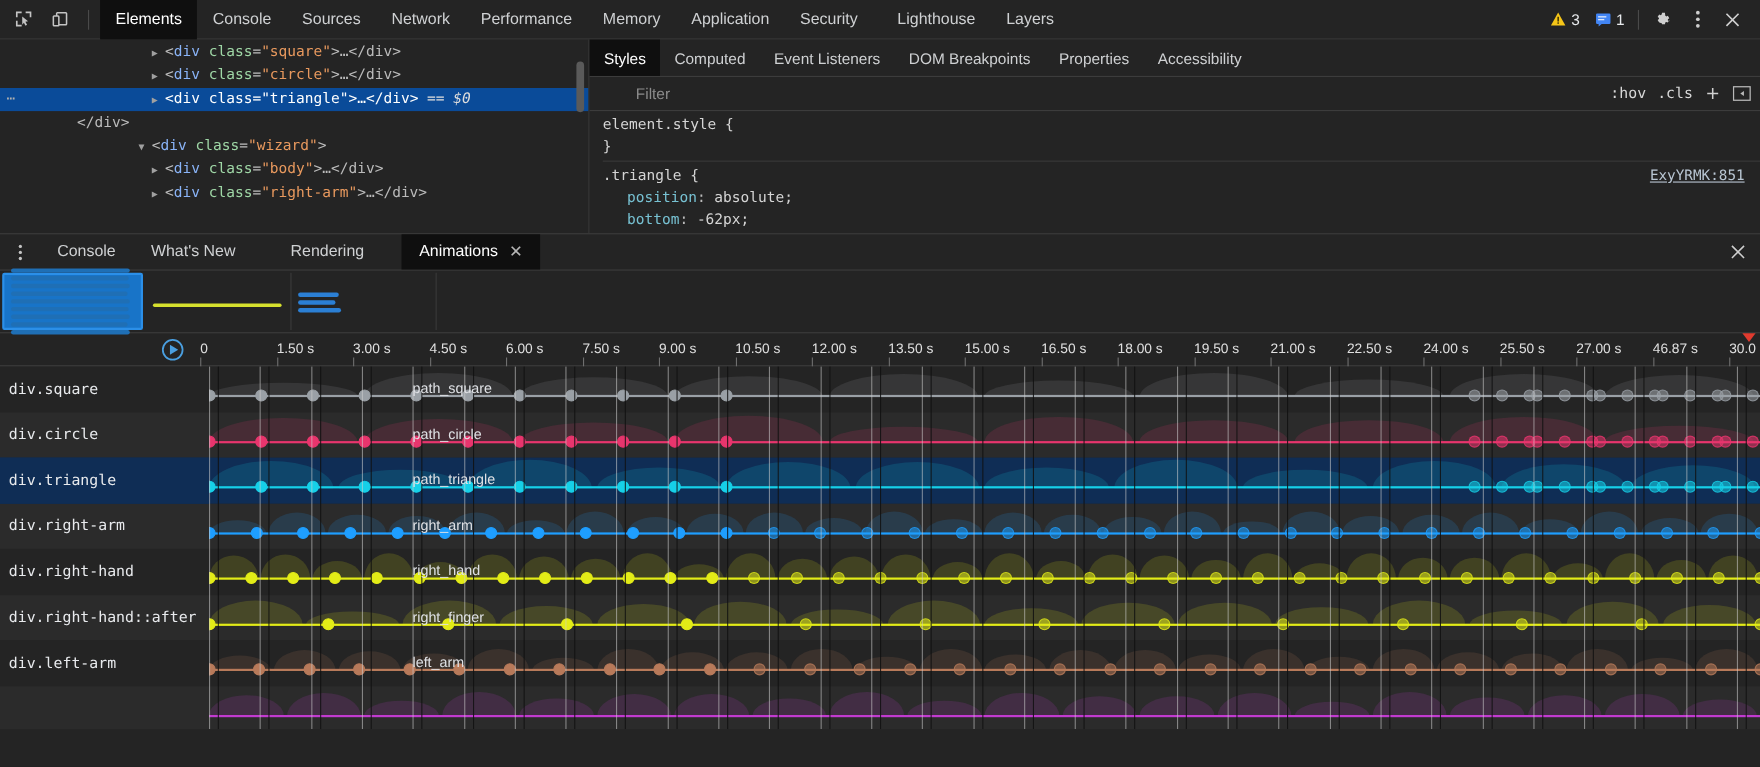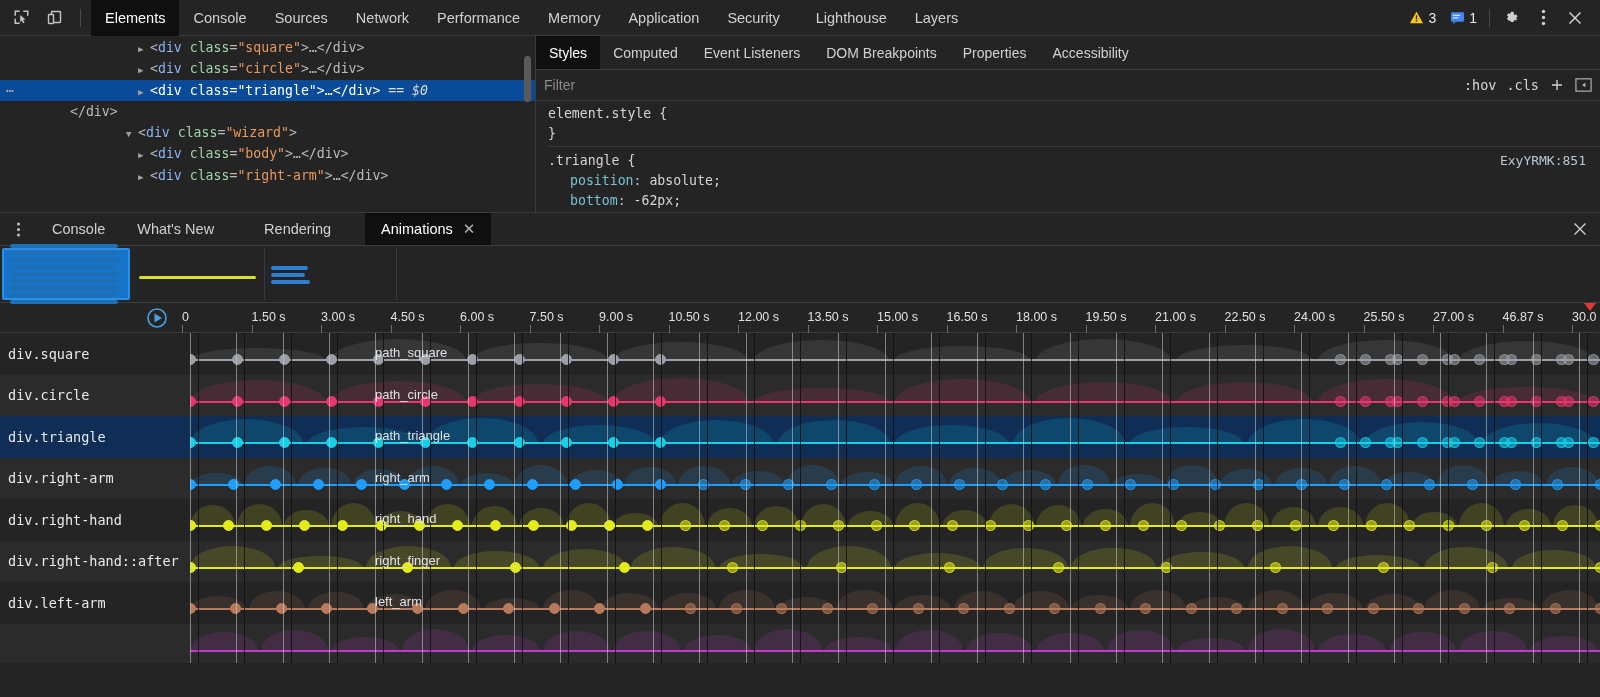--- a/index.html
+++ b/index.html
@@ -94,38 +94,38 @@
     display: flex; align-items: center; padding: 0 13px;
     font-size: 14px; color: #cfd1d3; cursor: pointer; white-space: nowrap;
   }
   .stab.active { background: #0f0f0f; color: #fff; }
   .filterbar {
     height: 31px; display: flex; align-items: center;
     border-bottom: 1px solid #3c3c3c; padding: 0 8px;
   }
   .filterinput {
     flex: 1; background: transparent; border: none; outline: none;
-    color: #3b82f6; font-size: 14px; font-family: "Liberation Sans", sans-serif;
+    color: #3b82f6; font-size: 14px; font-family: "Liberation Sans", sans-serif; margin-left: 34px;
   }
   .filterinput::placeholder { color: #8b8b8b; }
   .fb-right { display: flex; align-items: center; gap: 10px; }
   .fb-txt { font-family: "DejaVu Sans Mono", monospace; font-size: 13.5px; color: #d8d8d8; cursor: pointer; }
   .fb-ic { cursor: pointer; display: flex; align-items: center; }
   .cssblock {
     font-family: "DejaVu Sans Mono", monospace; font-size: 13.2px;
     line-height: 20px; color: #d5d5d5; padding: 3px 0 0 12px;
     position: relative;
   }
   .cssrule { border-bottom: 1px solid #3a3a3a; padding-bottom: 2px; }
   .cssrule2 { padding-top: 4px; position: relative; }
   .prop-name { color: #77c1d2; padding-left: 22px; }
   .prop-val  { color: #d5d5d5; }
   .srclink {
     position: absolute; right: 14px; top: 4px; font-family: "DejaVu Sans Mono", monospace;
-    font-size: 13px; color: #b9c6d3; cursor: pointer;
+    font-size: 13px; color: #b9c6d3; text-decoration: underline; cursor: pointer;
   }
 
   
   .drawer {
     position: absolute; top: 212px; left: 0; width: 1600px; height: 485px;
     background: #242424; border-top: 1px solid #3c3c3c;
   }
   .drawer-tabs {
     height: 33px; display: flex; align-items: stretch;
     border-bottom: 1px solid #3c3c3c;

